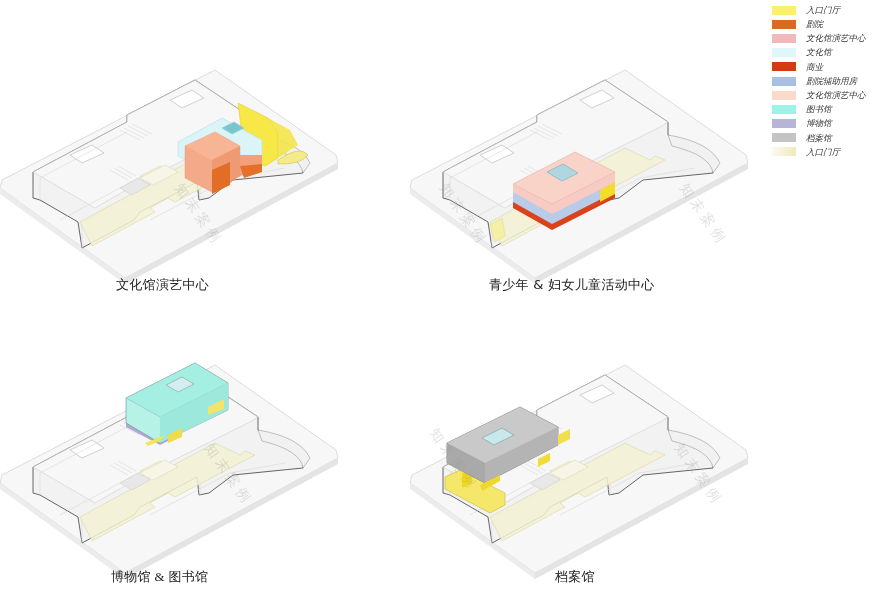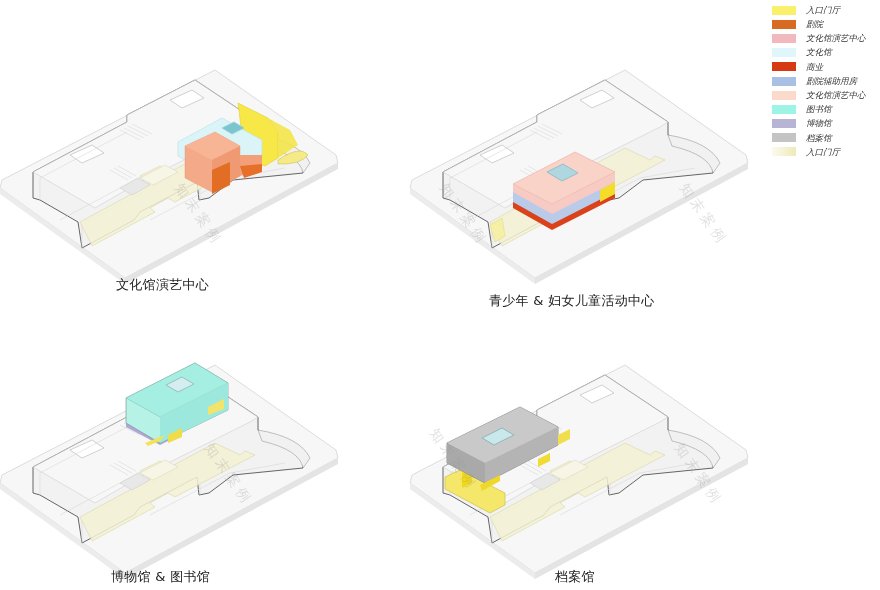--- a/index.html
+++ b/index.html
@@ -146,41 +146,41 @@
     <path d="M103,124 L103,132 L142,154 L205,122 L205,112 L165,92 Z" fill="#f7cbc3"></path>
     <path d="M103,124 L165,92 L205,112 L142,144 Z" fill="#f9d2c8" stroke="#e7b5aa" stroke-width="0.6"></path>
 
     <polygon points="137,112 153,104 168,113 152,121" fill="#aed7df" stroke="#8fbcc5" stroke-width="0.9"></polygon>
 
     <path d="M190,130 L205,122 L205,134 L190,142 Z" fill="#f4dc2a"></path>
   </svg>
   <div class="watermark" style="left:40px; top:120px;">知末案例</div>
   <div class="watermark" style="left:280px; top:120px;">知末案例</div>
 </div>
-<div class="caption" style="left:489px; top:276px;margin-top:16px;">青少年 &amp; 妇女儿童活动中心</div>
+<div class="caption" style="left:489px; top:276px;">青少年 &amp; 妇女儿童活动中心</div>
 
 <div class="panel" style="left:0px; top:355px; width:340px; height:210px;">
   <svg width="340" height="210" viewBox="0 0 340 210">
     <use href="#base-mass"></use>
 
     <path d="M126,56 L126,72 L160,90 L180,80 L180,66 Z" fill="#b1a6d6"></path>
 
     <path d="M126,43 L195,8 L228,28 L228,55 L160,88 L126,68 Z" fill="#b7f2e6" stroke="#6f8f88" stroke-width="0.6"></path>
     <path d="M126,43 L195,8 L228,28 L160,62 Z" fill="#a5efe2" stroke="#84b9af" stroke-width="0.5"></path>
     <path d="M160,62 L228,28 L228,55 L160,88 Z" fill="#9ce8dc"></path>
 
     <polygon points="166,30 182,22 194,29 178,37" fill="#d4eef0" stroke="#9ab7bb" stroke-width="0.9"></polygon>
 
     <path d="M168,80 L182,73 L182,82 L168,88 Z" fill="#f0dc48"></path>
     <path d="M208,52 L224,44 L224,54 L208,60 Z" fill="#f2e46a"></path>
     <path d="M145,88 L165,80 L160,86 L148,91 Z" fill="#f3e357"></path>
   </svg>
   <div class="watermark" style="left:215px; top:85px;">知末案例</div>
 </div>
-<div class="caption" style="left:111px; top:568px;">博物馆 &amp; 图书馆</div>
+<div class="caption" style="left:111px; top:568px;font-family:Liberation Serif, serif;">博物馆 &amp; 图书馆</div>
 
 <div class="panel" style="left:410px; top:355px; width:340px; height:210px;">
   <svg width="340" height="210" viewBox="0 0 340 210">
     <use href="#base-mass"></use>
 
     <path d="M35,122 L50,115 L95,138 L95,150 L80,158 L35,134 Z" fill="#f5e76a" stroke="#c8b93a" stroke-width="0.6"></path>
     <path d="M52,118 L62,113 L62,128 L52,133 Z" fill="#f3d818"></path>
 
     <path d="M37,88 L110,52 L148,72 L148,90 L75,128 L37,108 Z" fill="#bfbfbf" stroke="#6d6d6d" stroke-width="0.7"></path>
     <path d="M37,88 L110,52 L148,72 L75,108 Z" fill="#c9c9c9"></path>

